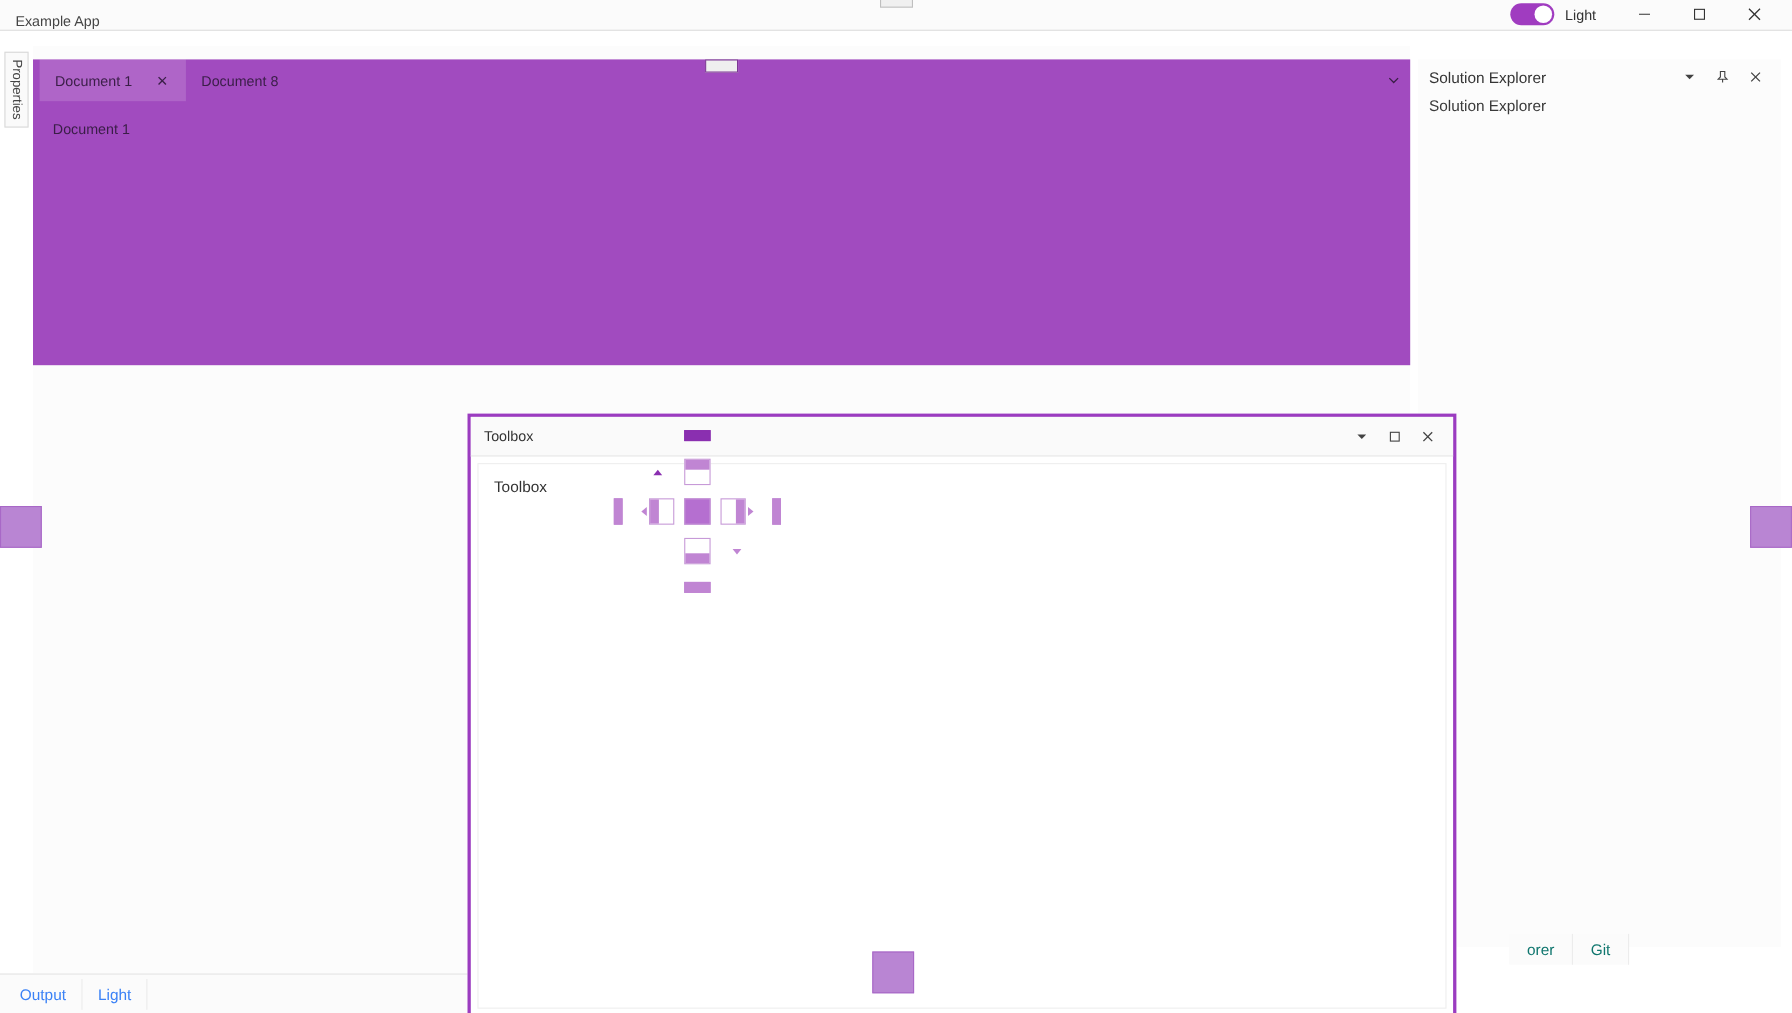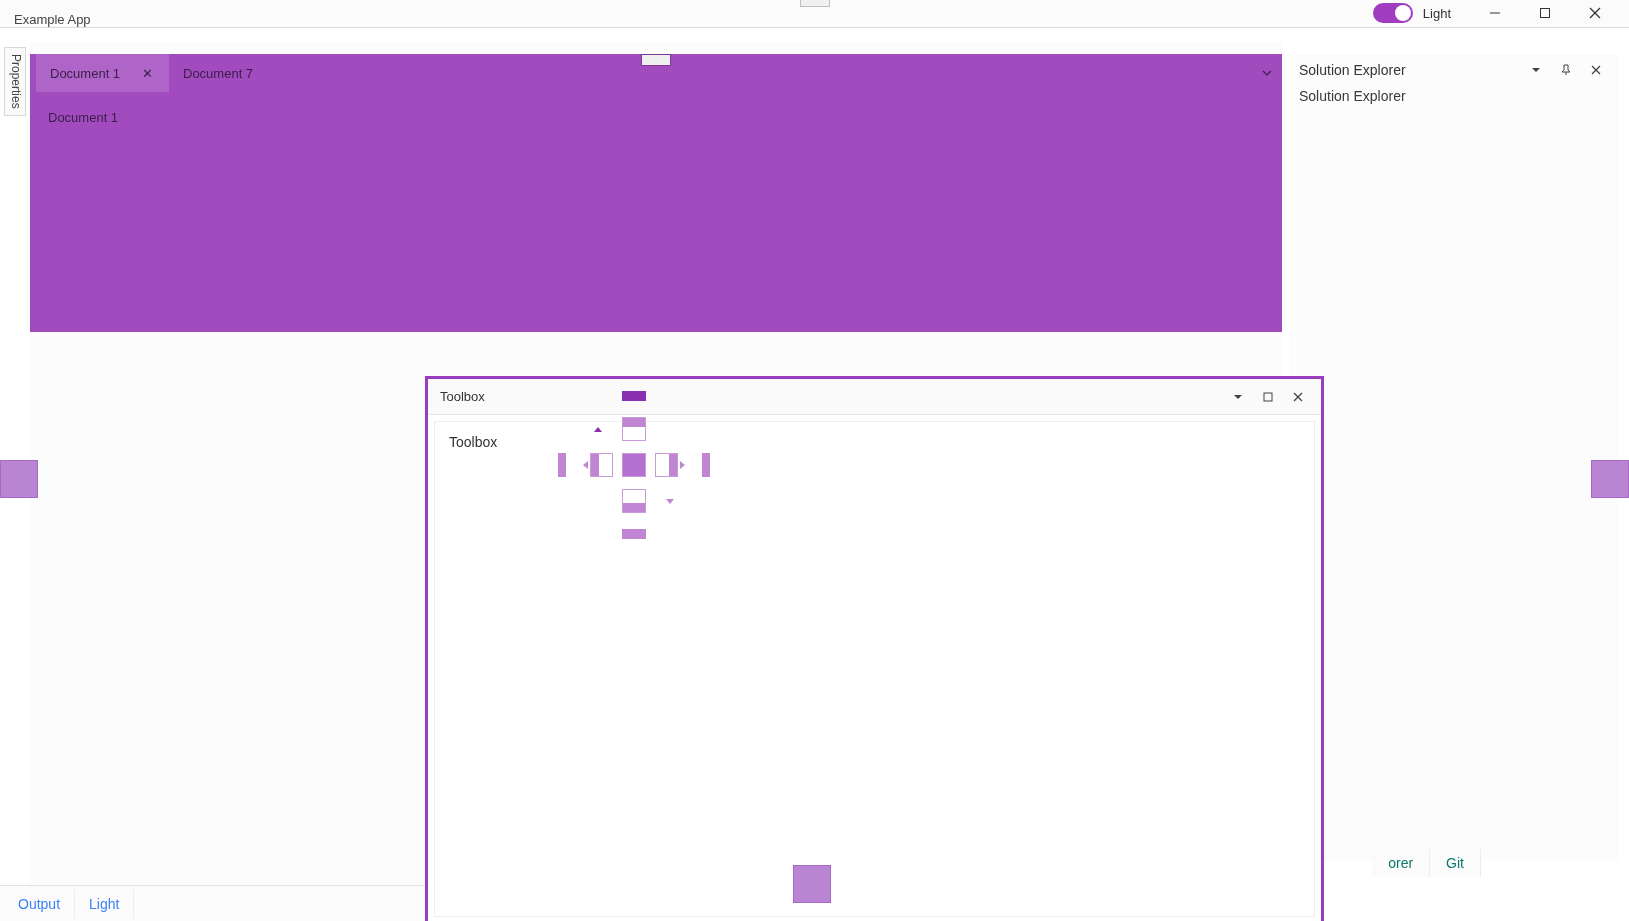--- a/index.html
+++ b/index.html
@@ -322,21 +322,21 @@
 
   <div class="doc-area">
     <div class="doc-purple">
       <div class="doc-grip"></div>
       <div class="doc-tabs">
         <div class="doc-tab active">
           <span>Document 1</span>
           <span class="close-x">✕</span>
         </div>
         <div class="doc-tab">
-          <span>Document 7</span>
+          <span>Document 8</span>
         </div>
         <div class="tabs-dropdown">
           <svg width="10" height="10" viewBox="0 0 10 10">
               <path d="M1 3 L5 7 L9 3" fill="none" stroke="#3a1e47" stroke-width="1.2"></path>
             </svg>
         </div>
       </div>
       <div class="doc-body-label">Document 1</div>
     </div>
   </div>

